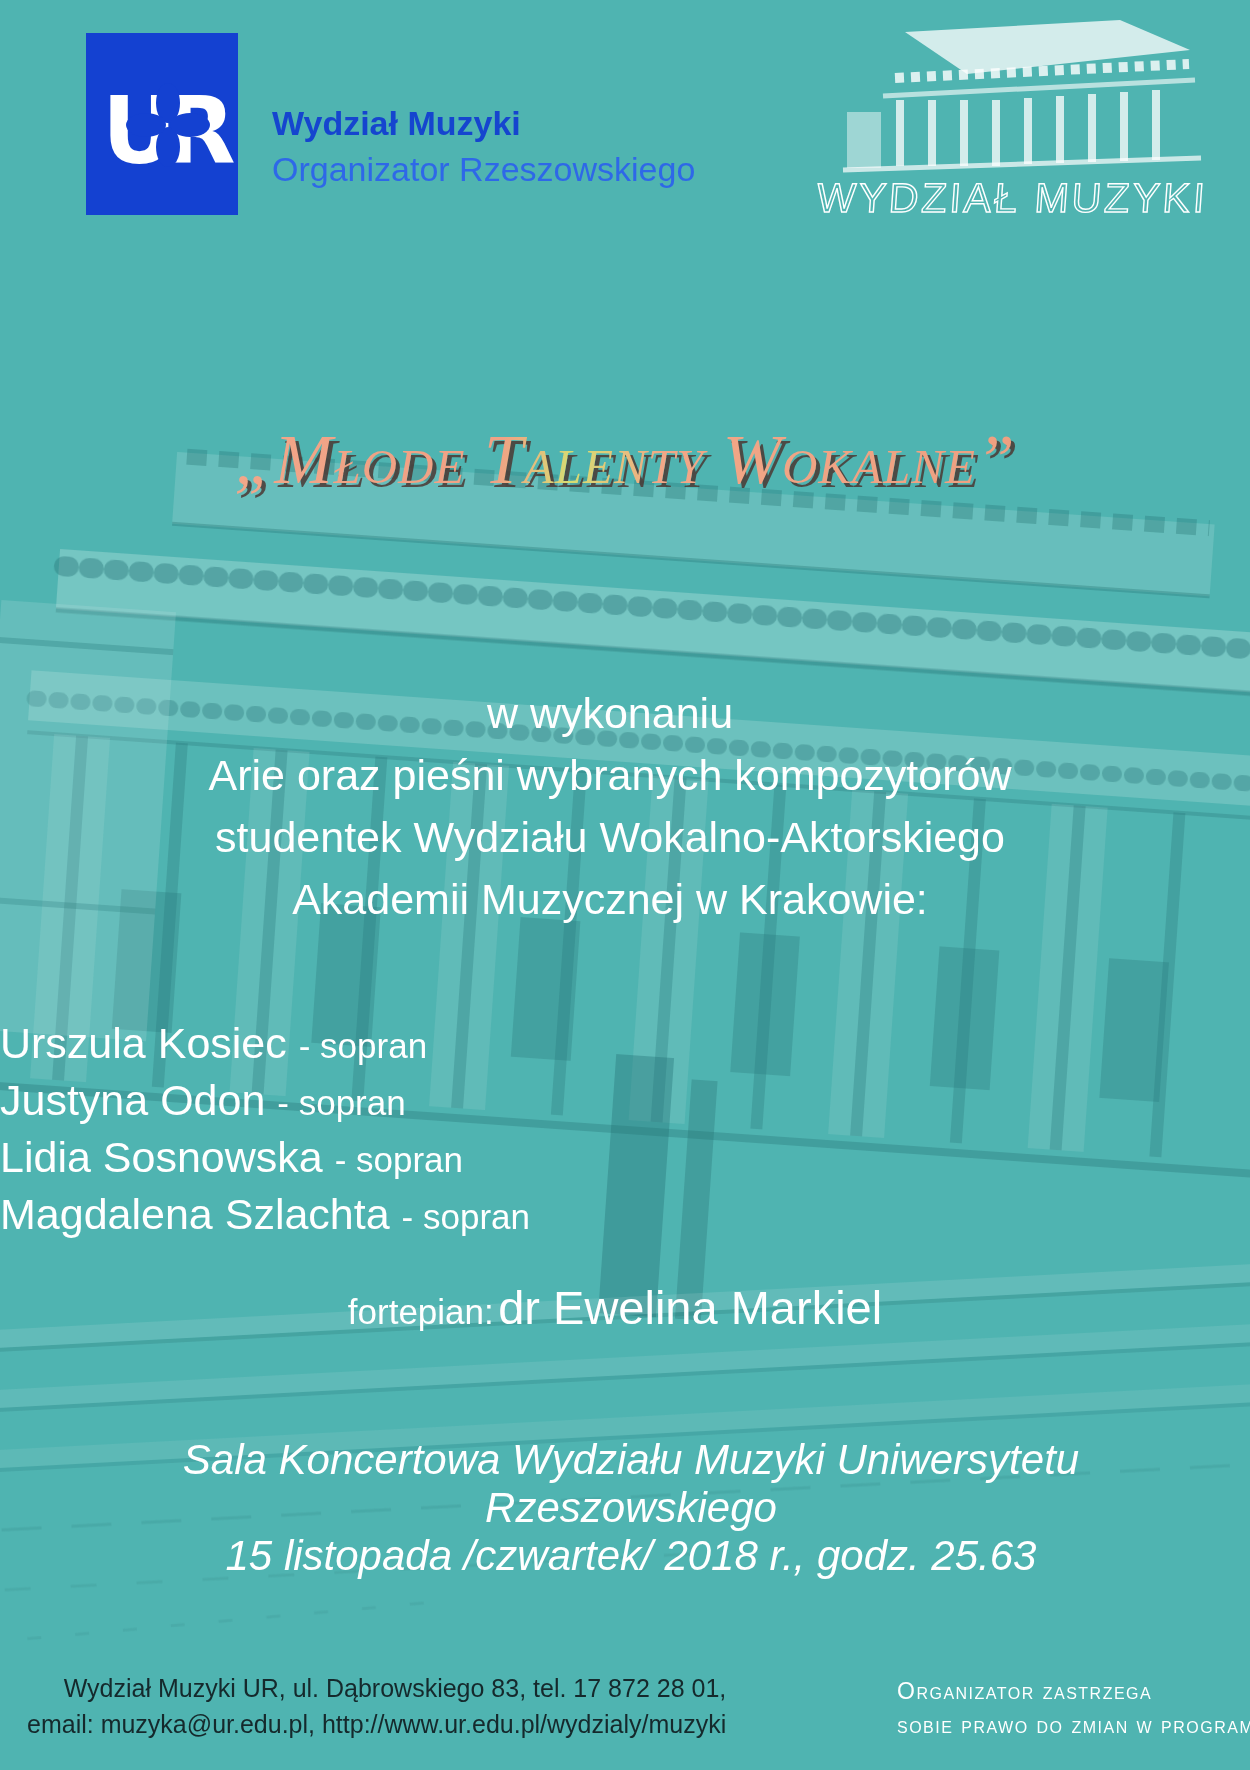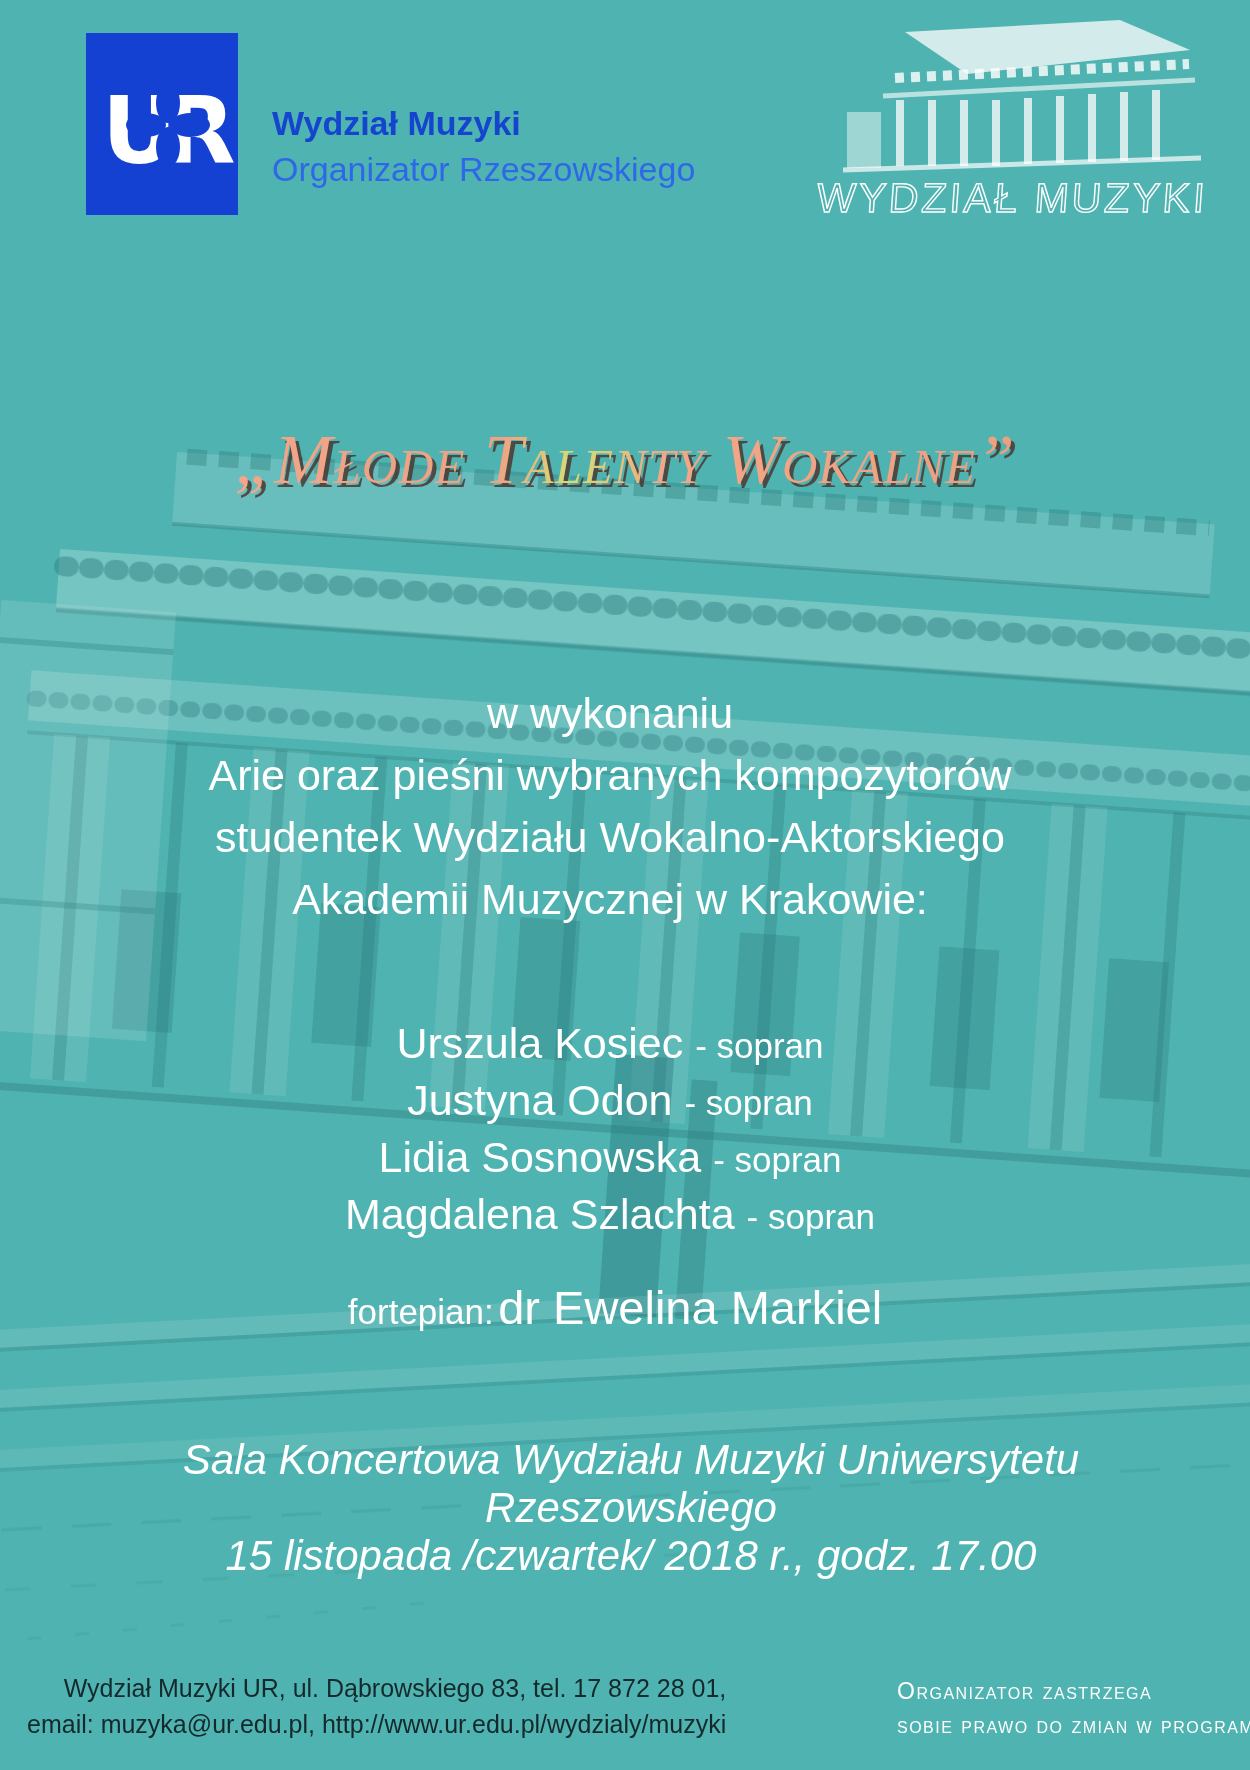--- a/index.html
+++ b/index.html
@@ -29,21 +29,21 @@
     font-size:70px;letter-spacing:1px;
     background:linear-gradient(100deg,#f6b092 0%,#f0a285 30%,#f0a285 40%,#d6dd72 46%,#f2a787 53%,#ea9b7d 100%);
     -webkit-background-clip:text;background-clip:text;color:transparent;
     filter:drop-shadow(4px 4px 0 rgba(74,48,42,0.8));
   }
   .desc{
     position:absolute;left:0;right:30px;top:682px;text-align:center;
     font-size:43px;line-height:62px;
   }
   .performers{
-    position:absolute;left:0;right:30px;top:1016px;text-align:center;
+    position:absolute;left:0;right:30px;top:1016px;text-align:left;
     font-size:43px;line-height:55px;
   }
   .performers .voice{font-size:35px;}
   .accomp{position:absolute;left:0;right:30px;top:1280px;text-align:center;padding-left:10px;}
   .accomp-label{font-size:35px;}
   .accomp-name{font-size:47px;}
   .venue{
     position:absolute;left:0;right:20px;top:1436px;text-align:center;
     font-style:italic;font-size:42px;line-height:48px;margin-left:32px;
   }
@@ -193,21 +193,21 @@
     </div>
   </div>
 
   <div class="accomp">
     <span class="accomp-label">fortepian:</span>
     <span class="accomp-name">dr Ewelina Markiel</span>
   </div>
 
   <div class="venue">
     <div>Sala Koncertowa Wydziału Muzyki Uniwersytetu Rzeszowskiego</div>
-    <div>15 listopada /czwartek/ 2018 r., godz. 17.00</div>
+    <div>15 listopada /czwartek/ 2018 r., godz. 25.63</div>
   </div>
 
   <div class="footer-left">
     <div>Wydział Muzyki UR, ul. Dąbrowskiego 83, tel. 17 872 28 01,</div>
     <div>email: muzyka@ur.edu.pl, http://www.ur.edu.pl/wydzialy/muzyki</div>
   </div>
 
   <div class="footer-right">
     <div>Organizator zastrzega</div>
     <div>sobie prawo do zmian w programie</div>

